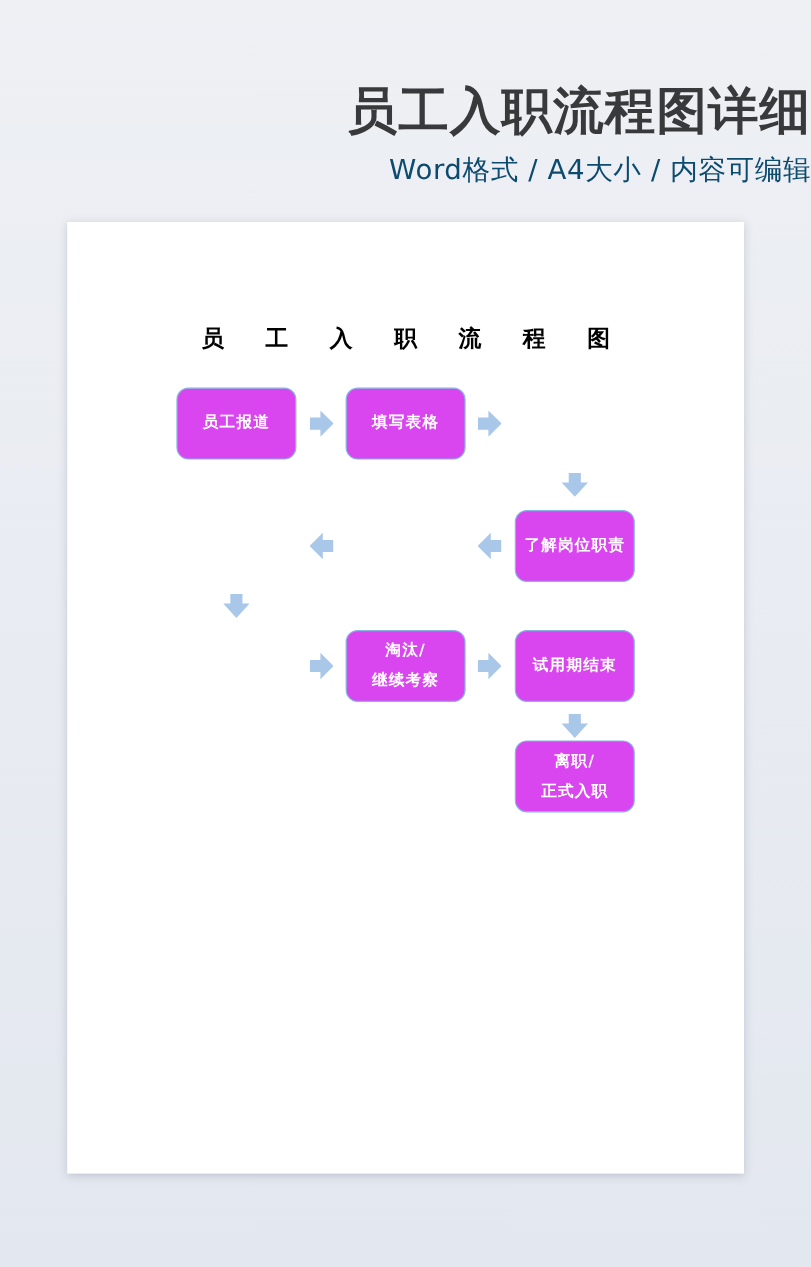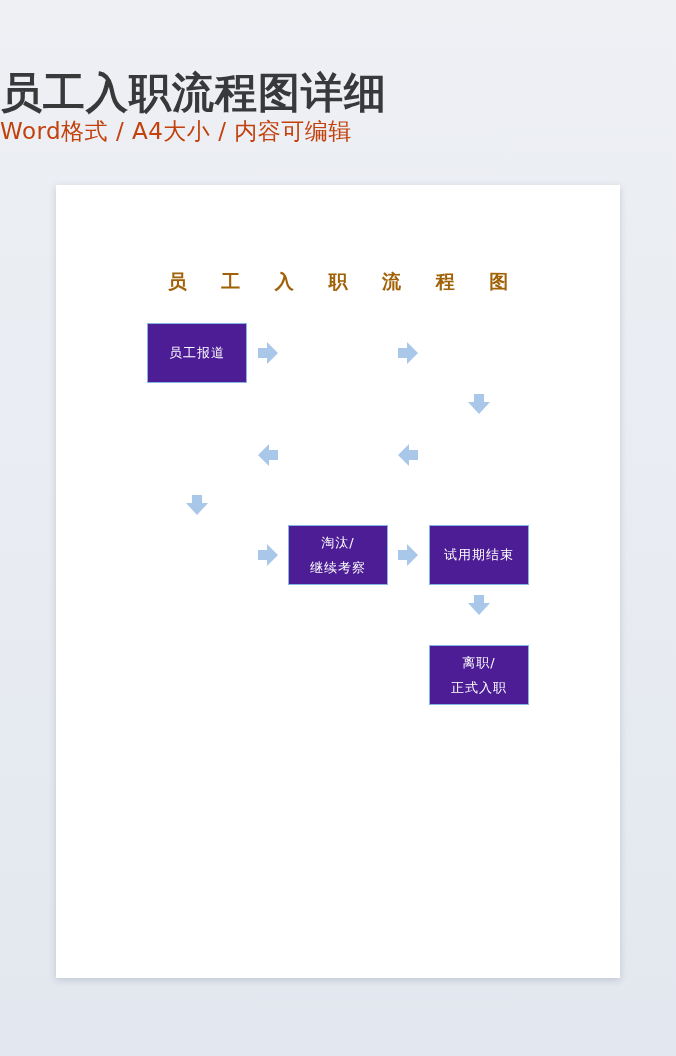--- a/index.html
+++ b/index.html
@@ -2,47 +2,47 @@
 <html><head>
 <meta charset="utf-8">
 <style>
   html,body{margin:0;padding:0;}
   body{
     width:676px;height:1056px;position:relative;overflow:hidden;
     background:linear-gradient(180deg,#EEF0F4 0%,#E9ECF2 45%,#E3E7EF 100%);
     font-family:"DejaVu Sans",sans-serif;
   }
   
-  .hero{position:absolute;left:0;top:70px;width:676px;text-align:left;}
+  .hero{position:absolute;left:0;top:70px;width:676px;text-align:right;}
   .hero-title{
     font-size:42px;font-weight:700;color:#38393B;letter-spacing:1px;line-height:1.1;margin:0;
   }
   .hero-sub{
-    font-size:23px;font-weight:400;color:#c2410c;letter-spacing:.5px;
+    margin-top:10px;font-size:23px;font-weight:400;color:#0c4a6e;letter-spacing:.5px;
   }
   
   .page{
     position:absolute;left:56px;top:185px;width:564px;height:793px;background:#FFFFFF;
     box-shadow:0 2px 7px rgba(110,120,140,.30);
   }
   .doc-title{
     position:absolute;left:0;top:84px;width:564px;text-align:center;
-    font-size:19px;font-weight:600;color:#a16207;letter-spacing:14px;text-indent:14px;
+    font-size:19px;font-weight:600;color:#000000;letter-spacing:14px;text-indent:14px;
     white-space:nowrap;
   }
   
   .node{
     position:absolute;width:100px;height:60px;box-sizing:border-box;
-    background:#4c1d95;border:1px solid #86B4E3;border-radius:0;
+    background:#d946ef;border:1px solid #86B4E3;border-radius:10px;
     display:flex;align-items:center;justify-content:center;
     color:#FFFFFF;font-size:13px;letter-spacing:1px;text-align:center;
-    white-space:pre-line;line-height:1.95;
+    white-space:pre-line;line-height:1.95;font-weight:bold;
   }
   .c1{left:91px}.c2{left:232px}.c3{left:373px}
-  .r1{top:138px}.r2{top:240px}.r3{top:340px}.r4{top:460px}
+  .r1{top:138px}.r2{top:240px}.r3{top:340px}.r4{top:432px}
   
   .arrow{position:absolute;background:#A9C7E9;}
   .ar{width:20px;height:22px;
       clip-path:polygon(0 27%,45% 27%,45% 0,100% 50%,45% 100%,45% 73%,0 73%);}
   .al{width:20px;height:22px;
       clip-path:polygon(100% 27%,55% 27%,55% 100%,100% 73%,55% 73%,55% 0,0 50%);
       clip-path:polygon(100% 27%,55% 27%,55% 0,0 50%,55% 100%,55% 73%,100% 73%);}
   .ad{width:22px;height:20px;
       clip-path:polygon(27% 0,73% 0,73% 40%,100% 40%,50% 100%,0 40%,27% 40%);}
   .g1{left:202px}.g2{left:342px}
@@ -58,26 +58,28 @@
   <div class="hero-title">员工入职流程图详细</div>
   <div class="hero-sub">Word格式 / A4大小 / 内容可编辑</div>
 </div>
 
 <div class="page">
 
   <div class="doc-title">员 工 入 职 流 程 图</div>
 
   <div class="node r1 c1">员工报道</div>
   <div class="arrow ar g1 ay1"></div>
+  <div class="node r1 c2">填写表格</div>
   <div class="arrow ar g2 ay1"></div>
 
   <div class="arrow ad d1"></div>
 
   <div class="arrow al g1 ay2"></div>
   <div class="arrow al g2 ay2"></div>
+  <div class="node r2 c3">了解岗位职责</div>
 
   <div class="arrow ad d2"></div>
 
   <div class="arrow ar g1 ay3"></div>
   <div class="node r3 c2">淘汰/
 继续考察</div>
   <div class="arrow ar g2 ay3"></div>
   <div class="node r3 c3">试用期结束</div>
 
   <div class="arrow ad d3"></div>

